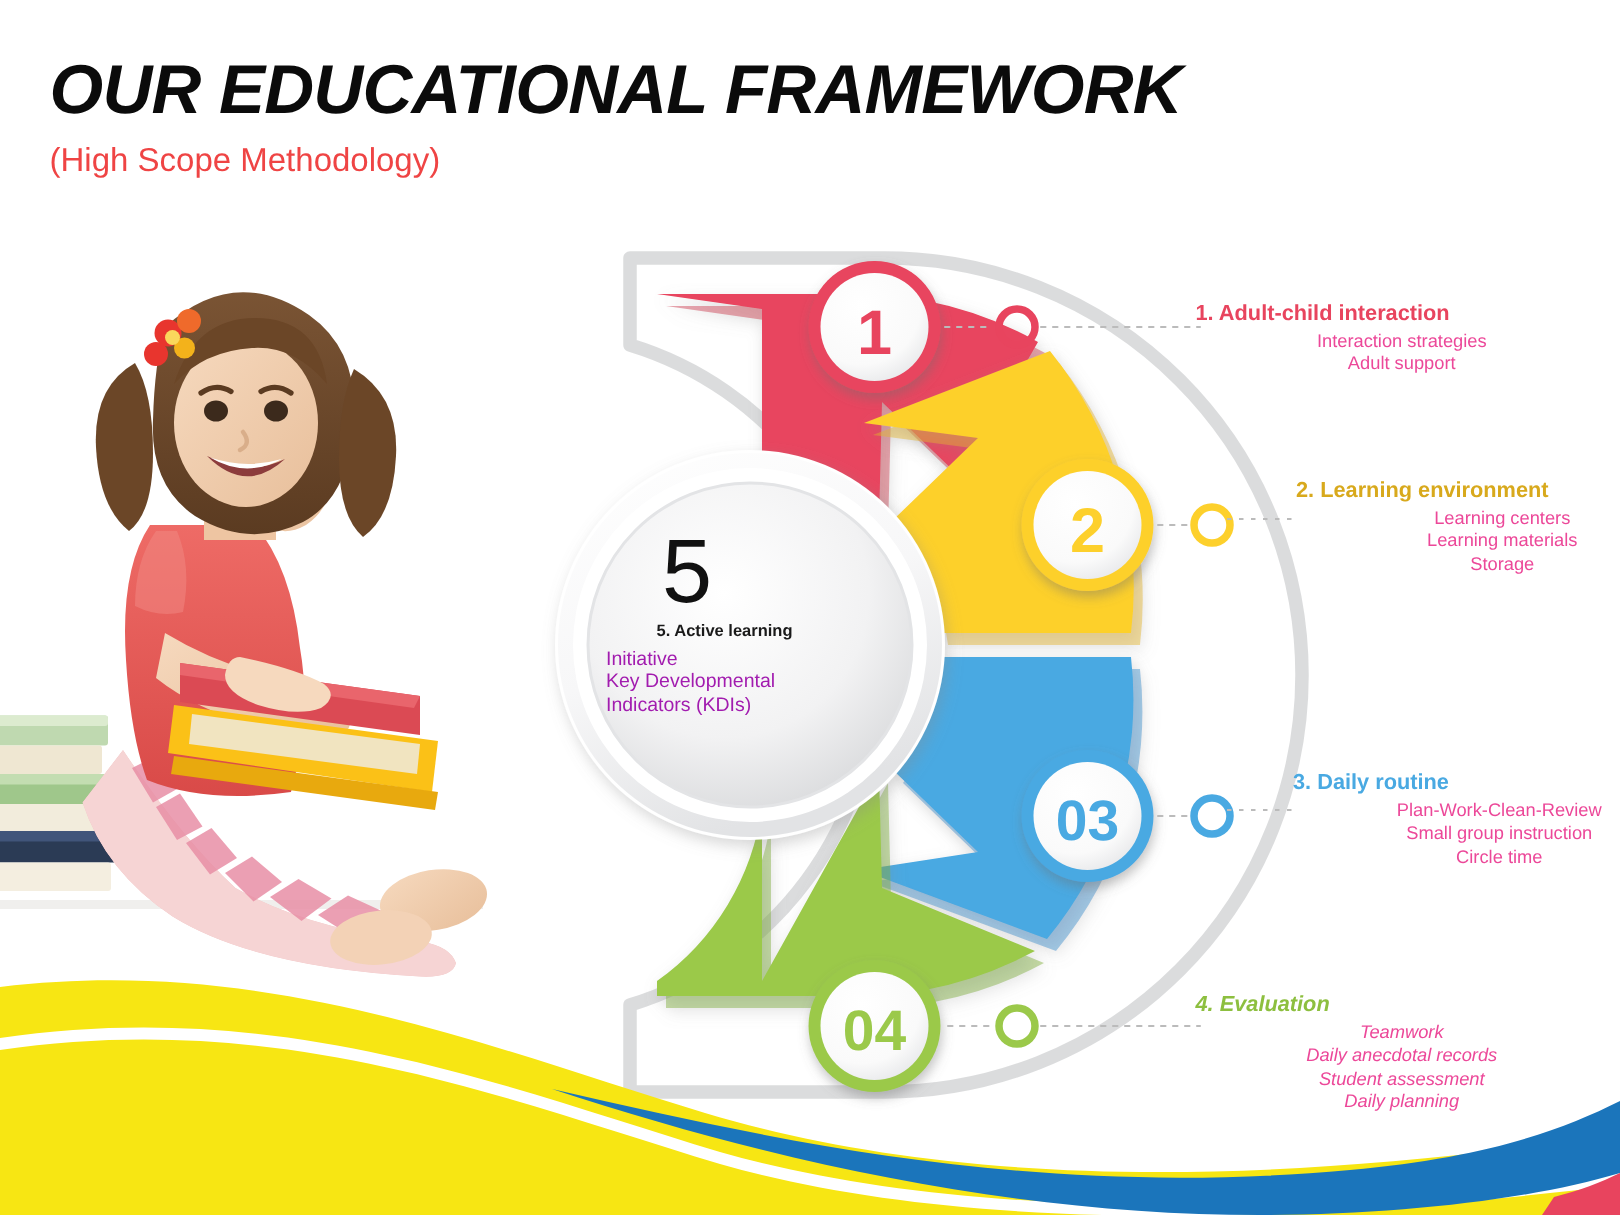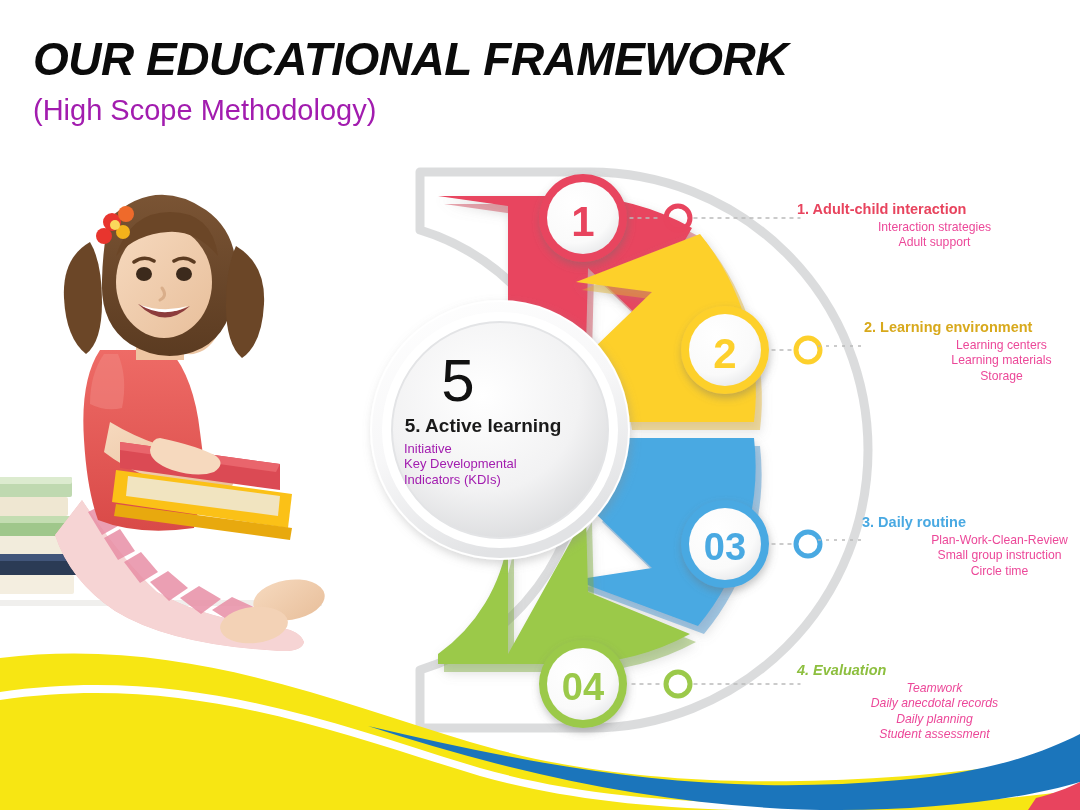--- a/index.html
+++ b/index.html
@@ -13,21 +13,21 @@
 
   
   .header{position:absolute;left:33px;top:36px;width:900px;}
   .title{
     font-size:46px;font-weight:bold;letter-spacing:-0.5px;
     color:#0b0b0b;line-height:1.0;margin:0;
     font-family:"Liberation Sans", sans-serif;
     font-style:italic;
   }
   .subtitle{
-    font-size:29px;font-weight:normal;color:#a21caf;
+    font-size:22px;font-weight:normal;color:#ef4444;
     margin:14px 0 0 0;line-height:1.0;
   }
 
   
   .photo{position:absolute;left:-8px;top:170px;width:400px;height:500px;}
   .photo svg{display:block;}
 
   
   .wheel{position:absolute;left:340px;top:150px;width:480px;height:600px;}
   .wheel svg{display:block;overflow:visible;}
@@ -35,21 +35,21 @@
   
   .center-text{
     position:absolute;left:388px;top:352px;width:210px;
     text-align:left;pointer-events:none;
   }
   .center-num{
     font-size:60px;line-height:0.95;color:#111;font-weight:normal;
     text-align:center;width:140px;margin:0 0 6px 0;
   }
   .center-head{
-    font-size:19px;font-weight:bold;color:#1a1a1a;margin:0 0 4px 0;
+    font-size:11px;font-weight:bold;color:#1a1a1a;margin:0 0 4px 0;
     text-align:center;width:190px;
   }
   .center-sub{
     font-size:13px;color:#a21caf;line-height:1.18;margin:0;
     padding-left:16px;
   }
 
   
   .callout{position:absolute;width:275px;}
   .callout .c-title{font-size:14.5px;font-weight:bold;margin:0 0 2px 0;line-height:1.15;}
@@ -330,22 +330,22 @@
     <div class="c-title">3. Daily routine</div>
     <div class="c-line">Plan-Work-Clean-Review</div>
     <div class="c-line">Small group instruction</div>
     <div class="c-line">Circle time</div>
   </div>
 
   <div class="callout" id="callout-4">
     <div class="c-title">4. Evaluation</div>
     <div class="c-line">Teamwork</div>
     <div class="c-line">Daily anecdotal records</div>
+    <div class="c-line">Student assessment</div>
     <div class="c-line">Daily planning</div>
-    <div class="c-line">Student assessment</div>
   </div>
 
   <div class="waves">
     <svg width="1080" height="180" viewBox="0 0 1080 180" xmlns="http://www.w3.org/2000/svg">
       <path d="M0 28 C 180 6, 330 70, 470 112 C 610 154, 800 168, 1080 126 L1080 180 L0 180 Z" fill="#F7E613"></path>
       <path d="M0 62 C 190 34, 340 96, 480 138 C 620 178, 820 186, 1080 150 L1080 180 L0 180 Z" fill="#FFFFFF"></path>
       <path d="M0 70 C 190 42, 340 104, 480 146 C 620 186, 820 192, 1080 160 L1080 180 L0 180 Z" fill="#F7E613"></path>
       <path d="M368 96 C 540 136, 700 168, 900 150 C 990 142, 1040 124, 1080 104 L1080 152 C 1020 170, 930 180, 840 180 C 680 180, 520 146, 368 96 Z" fill="#1B75BB"></path>
       <path d="M1036 168 C 1052 164, 1068 158, 1080 152 L1080 180 L1028 180 Z" fill="#E8445E"></path>
     </svg>

